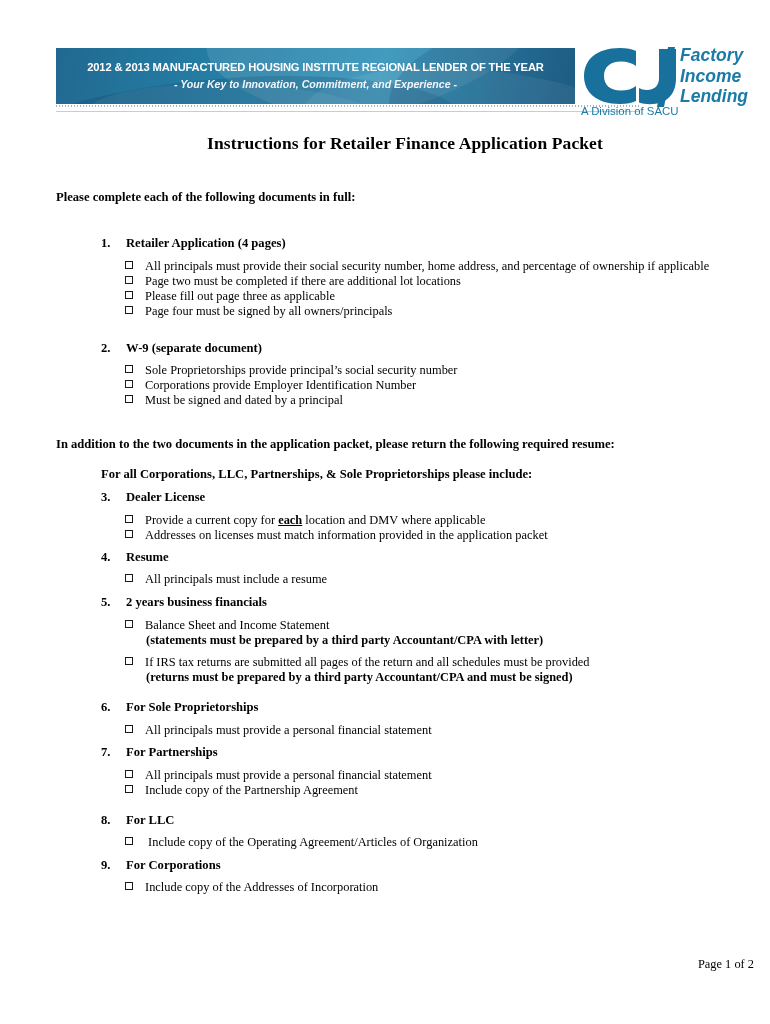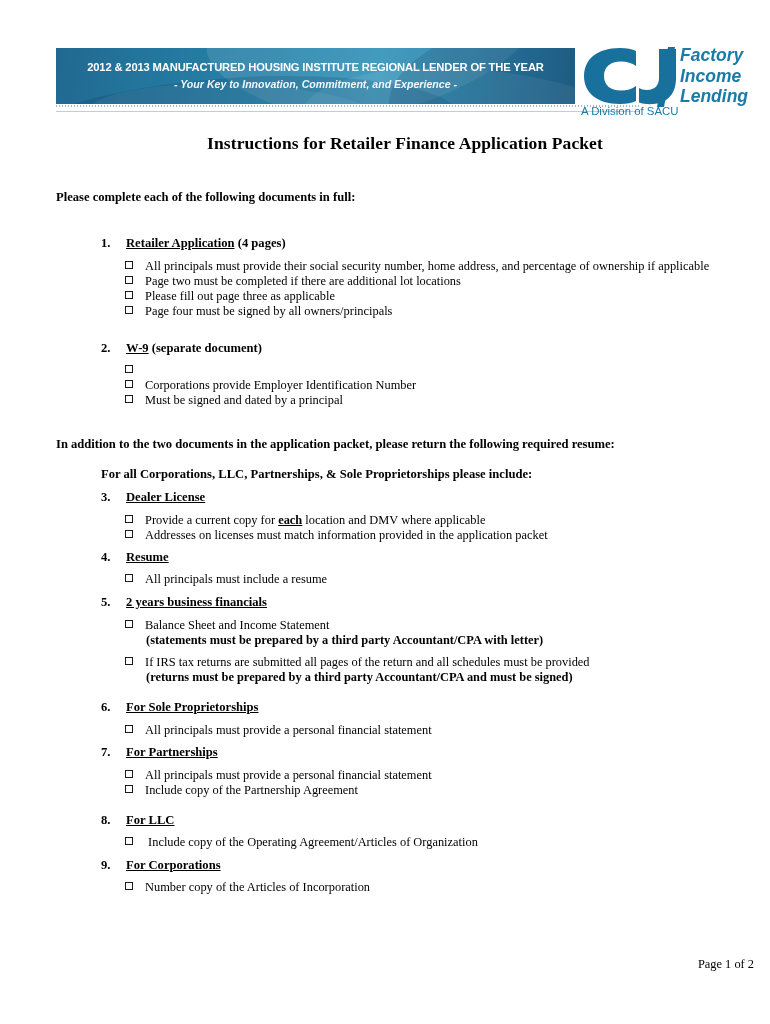--- a/index.html
+++ b/index.html
@@ -215,21 +215,20 @@
     left: 81px;
     font-size: 12.6px;
     font-weight: bold;
     white-space: nowrap;
   }
   .num-item .num {
     display: inline-block;
     width: 25px;
   }
   .num-item .ttl {
-    text-decoration: underline;
   }
   .num-item .plain {
     font-weight: bold;
   }
 
   .chk-row {
     position: absolute;
     left: 105px;
     font-size: 12.4px;
     white-space: nowrap;
@@ -314,21 +313,21 @@
       <span class="num">1.</span><span class="ttl">Retailer Application</span><span class="plain"> (4 pages)</span>
     </div>
     <div class="chk-row" style="top:259px;"><span class="chk-box"></span><span class="chk-text">All principals must provide their social security number, home address, and percentage of ownership if applicable</span></div>
     <div class="chk-row" style="top:274px;"><span class="chk-box"></span><span class="chk-text">Page two must be completed if there are additional lot locations</span></div>
     <div class="chk-row" style="top:289px;"><span class="chk-box"></span><span class="chk-text">Please fill out page three as applicable</span></div>
     <div class="chk-row" style="top:304px;"><span class="chk-box"></span><span class="chk-text">Page four must be signed by all owners/principals</span></div>
 
     <div class="num-item" style="top:341px;">
       <span class="num">2.</span><span class="ttl">W-9</span><span class="plain"> (separate document)</span>
     </div>
-    <div class="chk-row" style="top:363px;"><span class="chk-box"></span></div>
+    <div class="chk-row" style="top:363px;"><span class="chk-box"></span><span class="chk-text">Sole Proprietorships provide principal’s social security number</span></div>
     <div class="chk-row" style="top:378px;"><span class="chk-box"></span><span class="chk-text">Corporations provide Employer Identification Number</span></div>
     <div class="chk-row" style="top:393px;"><span class="chk-box"></span><span class="chk-text">Must be signed and dated by a principal</span></div>
 
     <div class="lead lead-2">In addition to the two documents in the application packet, please return the following required resume:</div>
 
     <div class="subhead">For all Corporations, LLC, Partnerships, &amp; Sole Proprietorships please include:</div>
 
     <div class="num-item" style="top:490px;">
       <span class="num">3.</span><span class="ttl">Dealer License</span>
     </div>
@@ -360,19 +359,19 @@
     <div class="chk-row" style="top:783px;"><span class="chk-box"></span><span class="chk-text">Include copy of the Partnership Agreement</span></div>
 
     <div class="num-item" style="top:813px;">
       <span class="num">8.</span><span class="ttl">For LLC</span>
     </div>
     <div class="chk-row" style="top:835px;"><span class="chk-box"></span><span class="chk-text"> Include copy of the Operating Agreement/Articles of Organization</span></div>
 
     <div class="num-item" style="top:858px;">
       <span class="num">9.</span><span class="ttl">For Corporations</span>
     </div>
-    <div class="chk-row" style="top:880px;"><span class="chk-box"></span><span class="chk-text">Number copy of the Articles of Incorporation</span></div>
+    <div class="chk-row" style="top:880px;"><span class="chk-box"></span><span class="chk-text">Include copy of the Addresses of Incorporation</span></div>
 
   </div>
 
   <div class="footer">Page 1 of 2</div>
 
 </div>
 
 </body></html>

